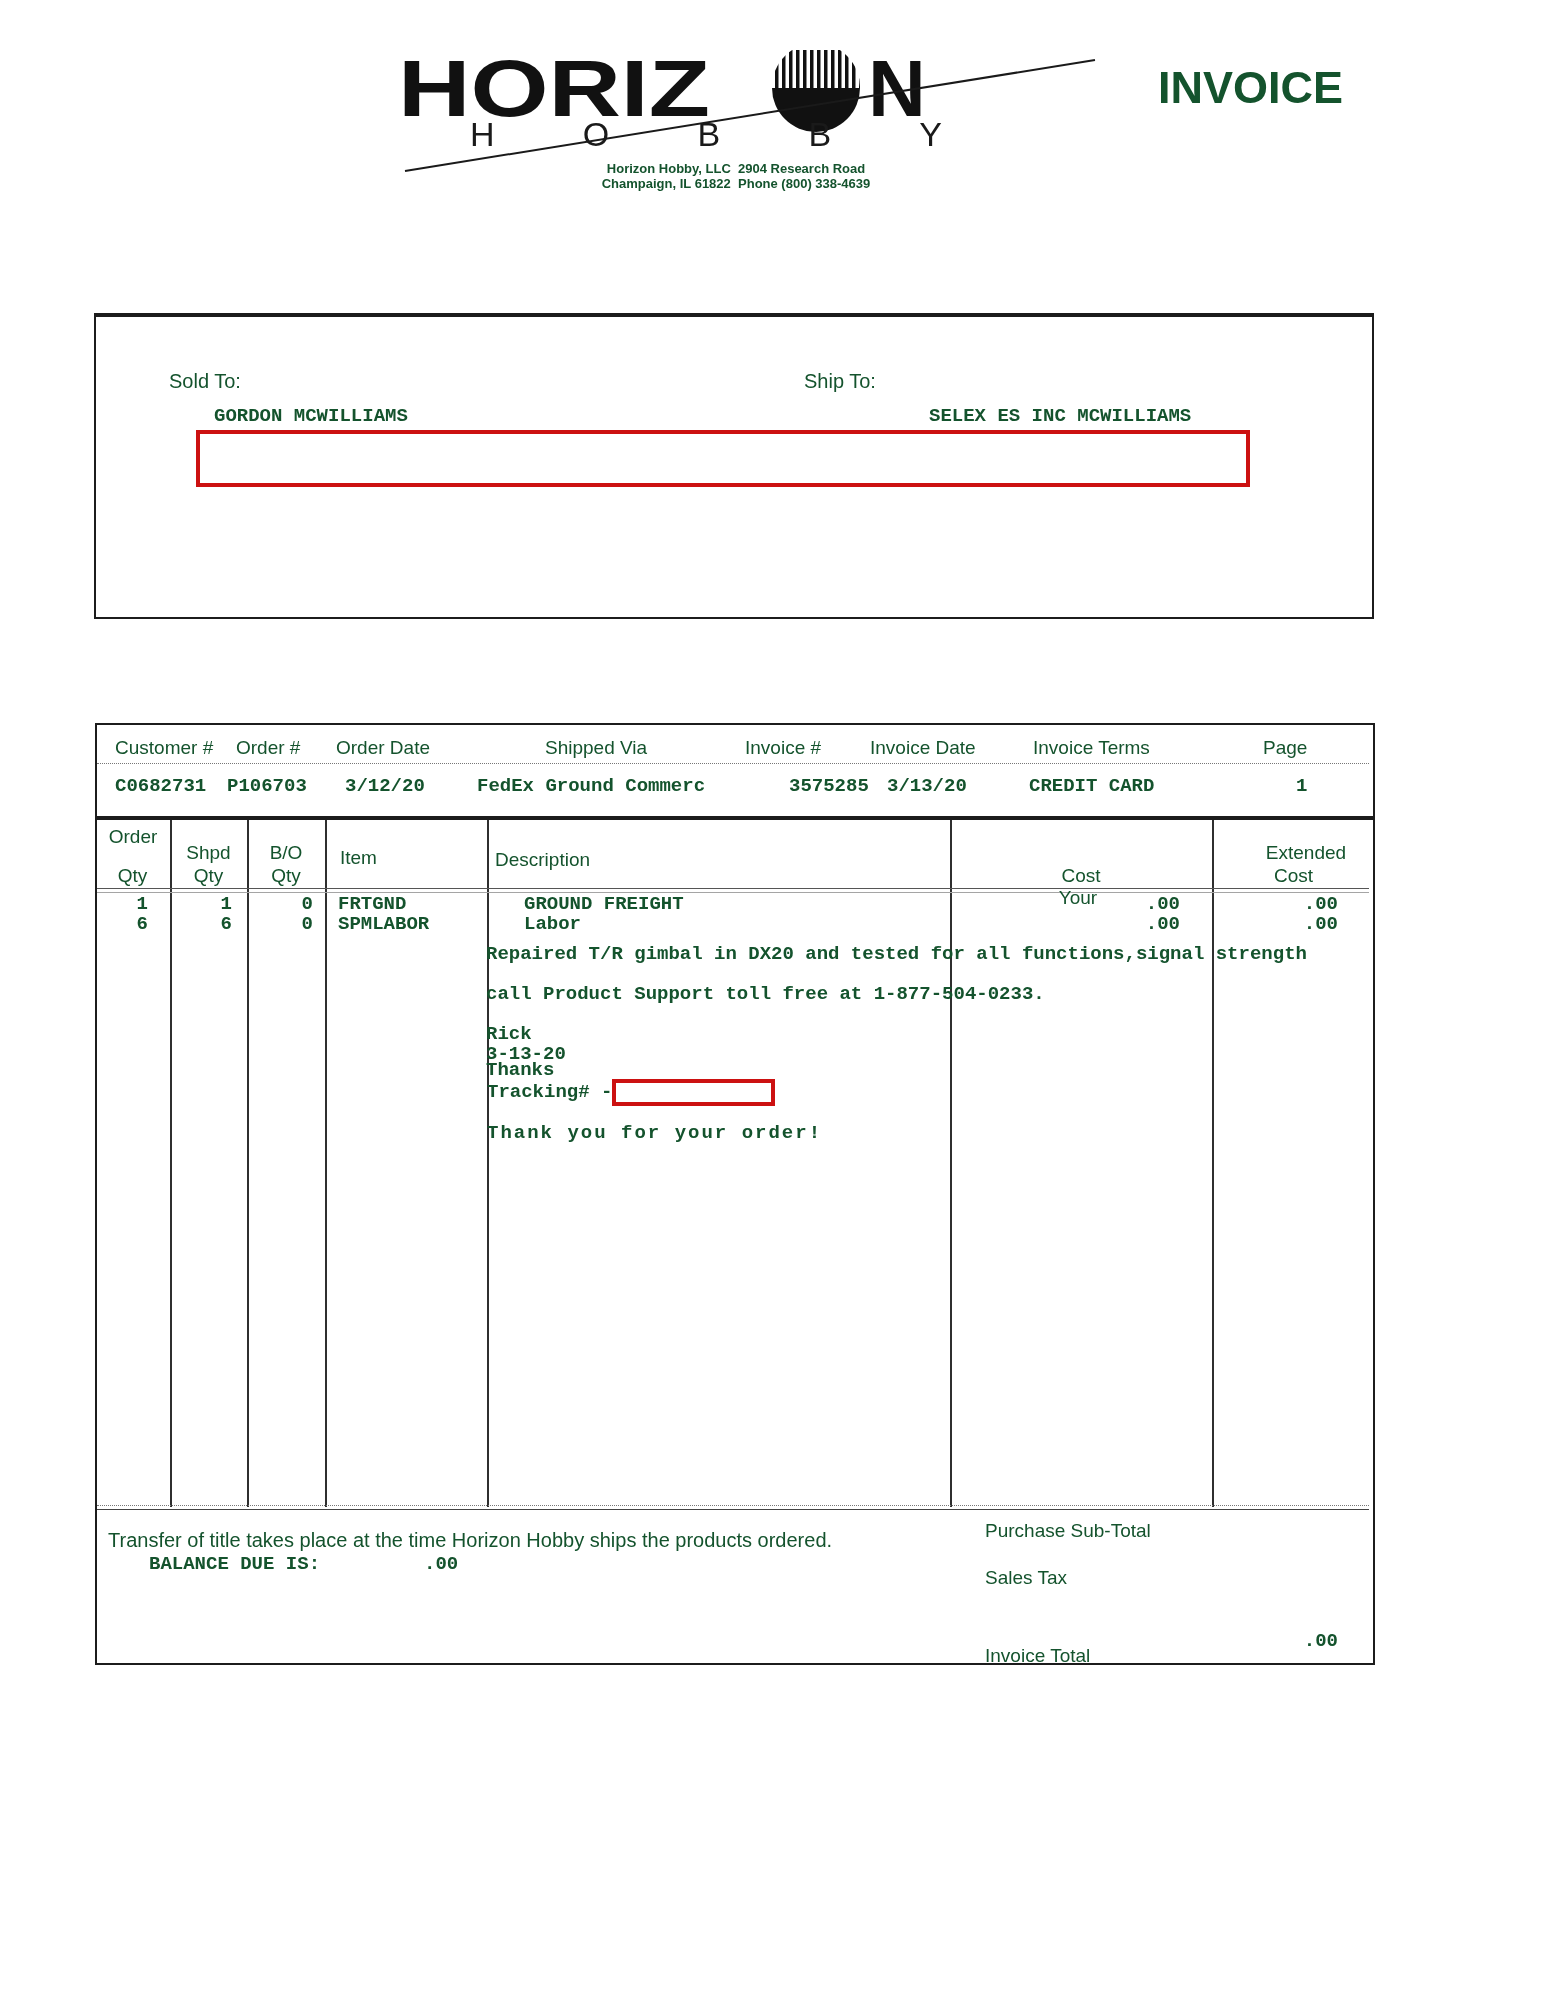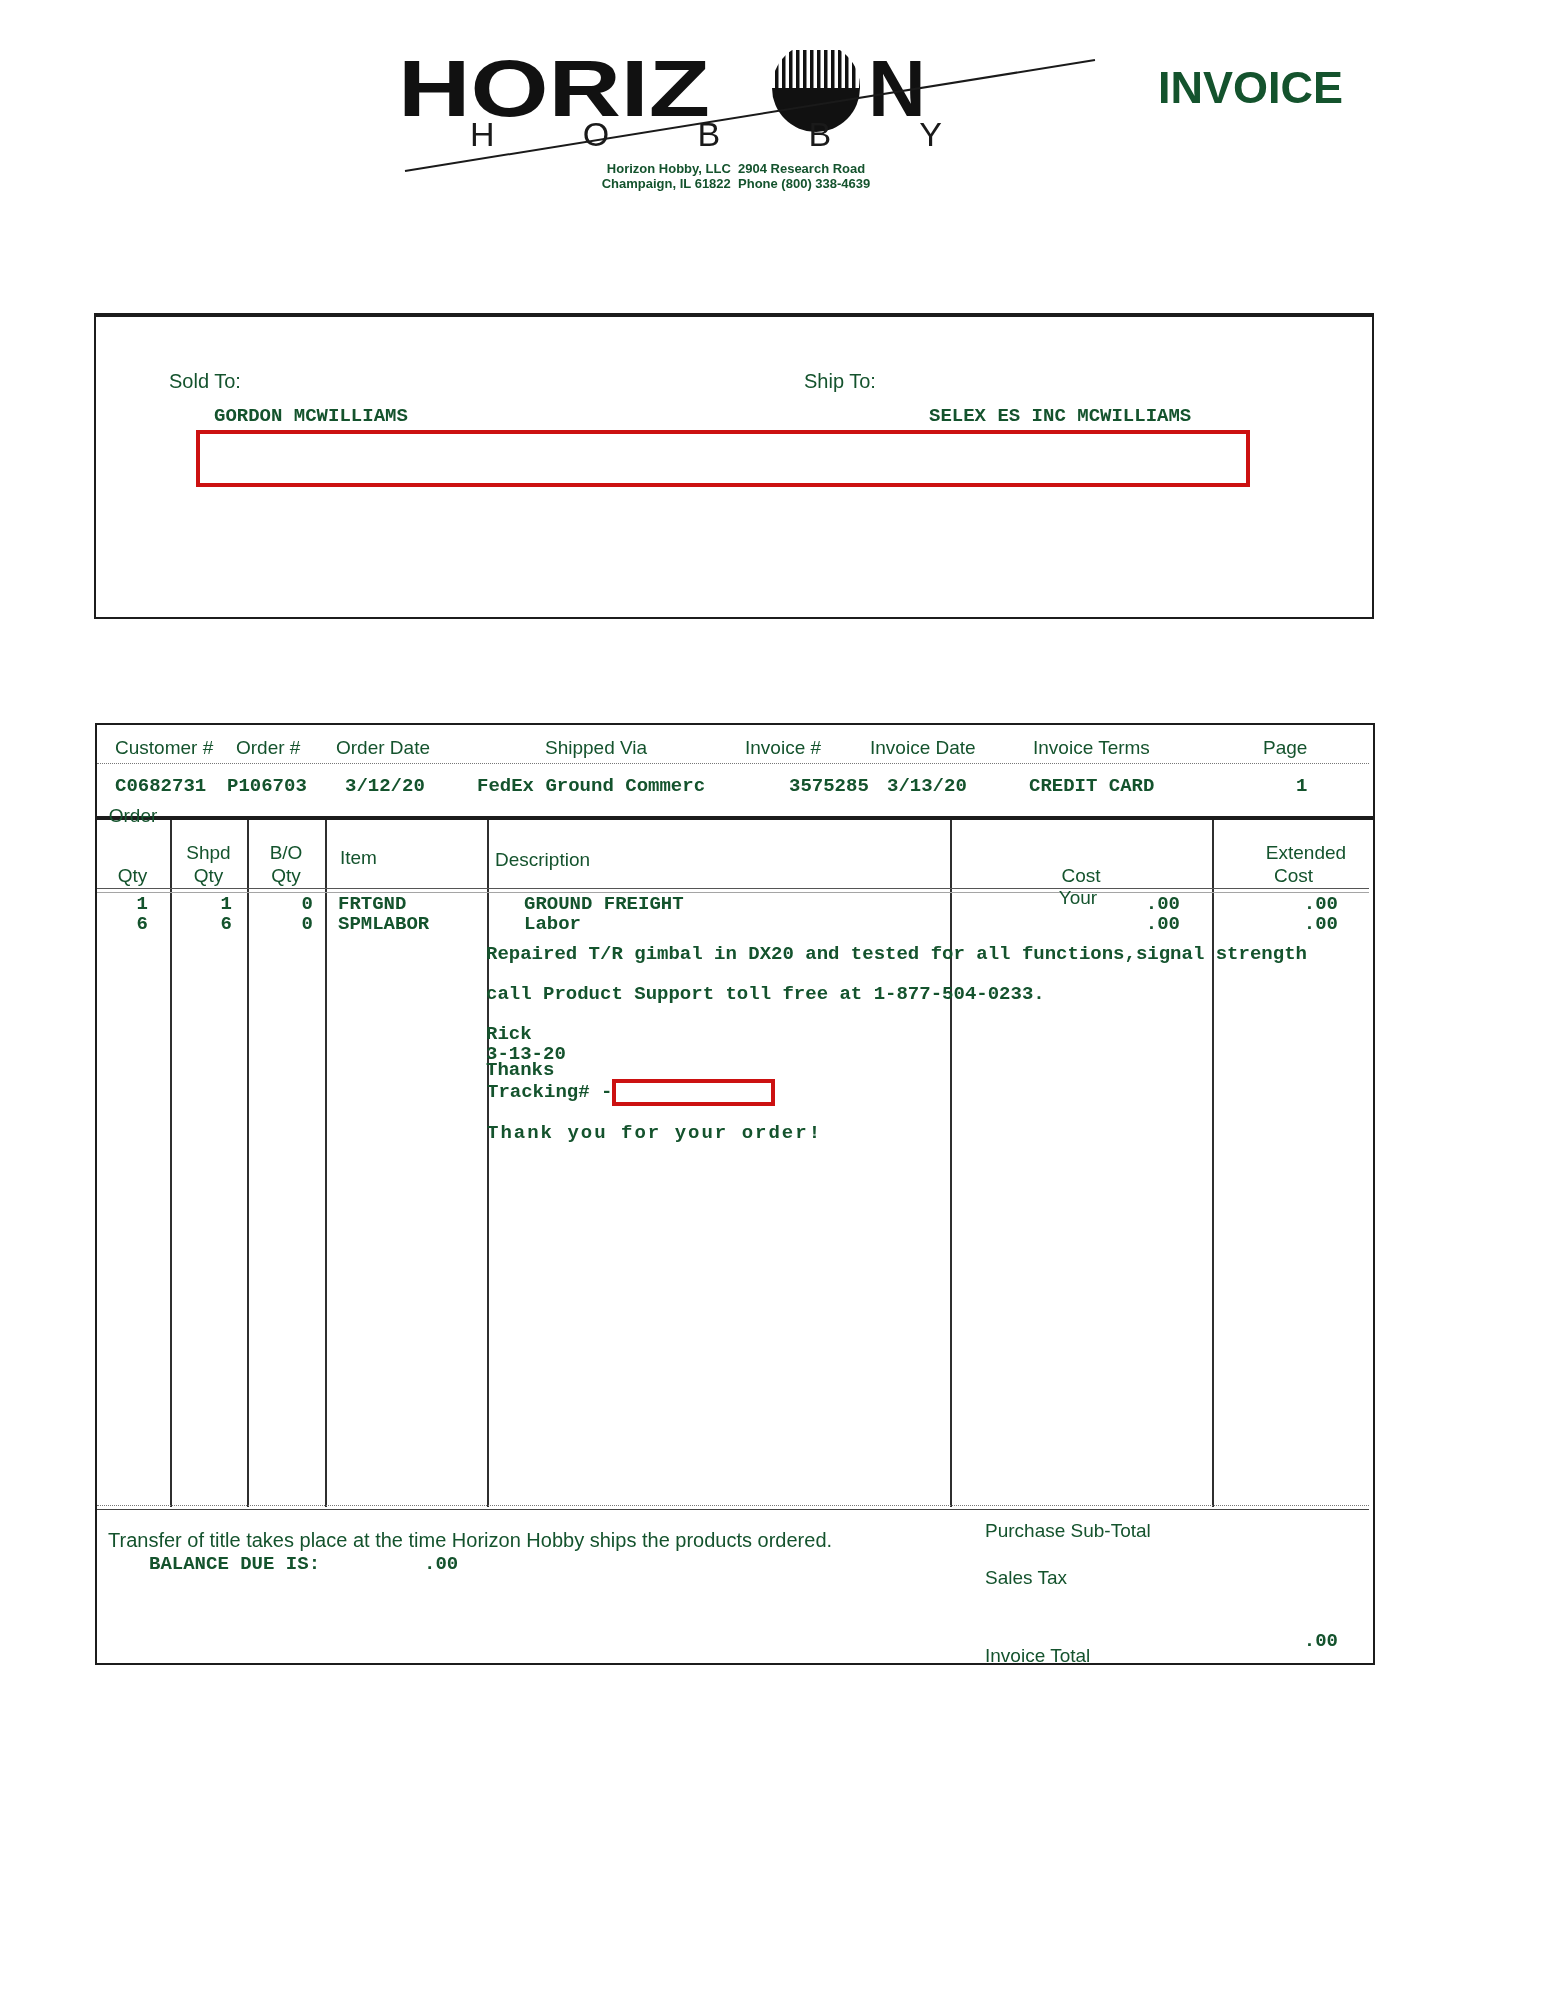--- a/index.html
+++ b/index.html
@@ -77,21 +77,21 @@
   <div class="vline" style="left:247px;top:820px;height:687px;"></div>
   <div class="vline" style="left:325px;top:820px;height:687px;"></div>
   <div class="vline" style="left:487px;top:820px;height:687px;"></div>
   <div class="vline" style="left:950px;top:820px;height:687px;"></div>
   <div class="vline" style="left:1212px;top:820px;height:687px;"></div>
   <div class="hline" style="left:97px;top:888px;width:1272px;background:#555;"></div>
   <div class="hline" style="left:97px;top:892px;width:1272px;background:#a5a5a5;"></div>
   <div class="hline" style="left:97px;top:1505px;width:1272px;border-top:1px dotted #777;"></div>
   <div class="hline" style="left:97px;top:1509px;width:1272px;background:#444;"></div>
 
-  <div class="abs sans s19 ctr" style="left:95px;top:806px;width:76px;">Order</div>
+  <div class="abs sans s19 ctr" style="left:95px;top:827px;width:76px;">Order</div>
   <div class="abs sans s19 ctr" style="left:95px;top:866px;width:75px;">Qty</div>
   <div class="abs sans s19 ctr" style="left:170px;top:843px;width:77px;">Shpd</div>
   <div class="abs sans s19 ctr" style="left:170px;top:866px;width:77px;">Qty</div>
   <div class="abs sans s19 ctr" style="left:247px;top:843px;width:78px;">B/O</div>
   <div class="abs sans s19 ctr" style="left:247px;top:866px;width:78px;">Qty</div>
   <div class="abs sans s19" style="left:340px;top:848px;">Item</div>
   <div class="abs sans s19" style="left:495px;top:850px;">Description</div>
   <div class="abs sans s19 ctr" style="left:950px;top:888px;width:256px;">Your</div>
   <div class="abs sans s19 ctr" style="left:950px;top:866px;width:262px;">Cost</div>
   <div class="abs sans s19 ctr" style="left:1212px;top:843px;width:188px;">Extended</div>

